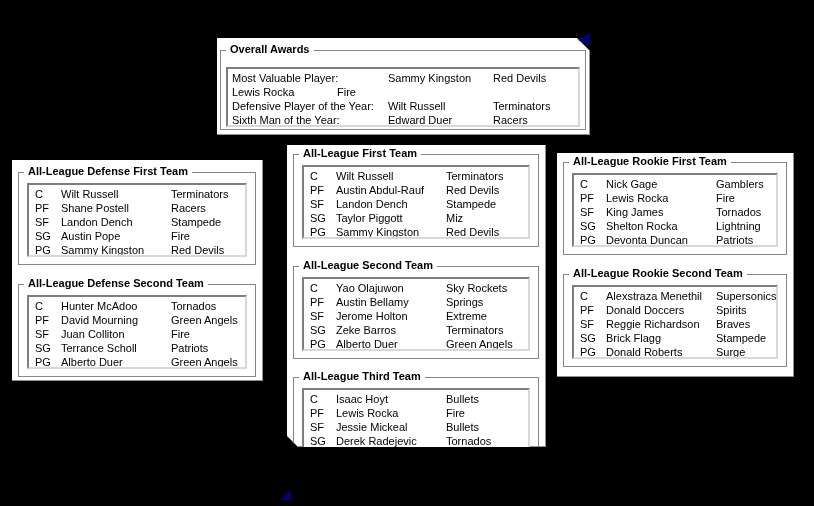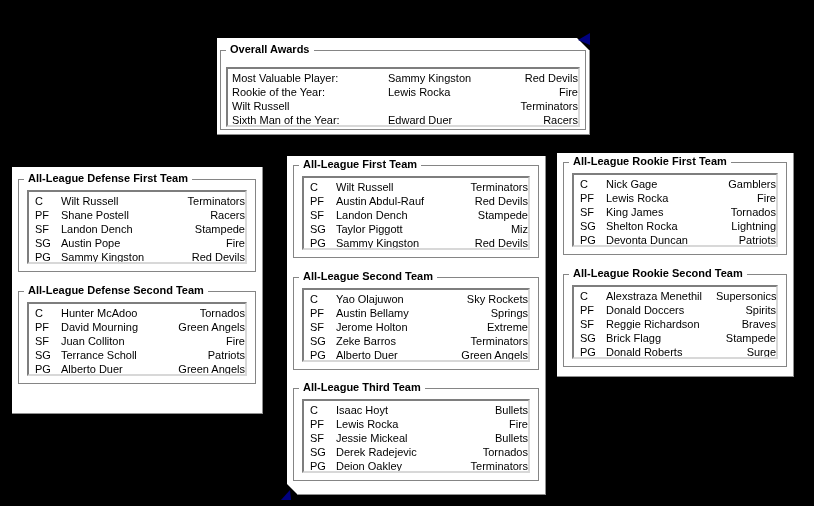--- a/index.html
+++ b/index.html
@@ -4,22 +4,22 @@
 <style>
   html,body{margin:0;padding:0;}
   body{background:#000;width:814px;height:506px;position:relative;overflow:hidden;
        font-family:"Liberation Sans",sans-serif;color:#000;}
   *{box-sizing:border-box;}
   .stage{position:absolute;left:0;top:0;width:814px;height:506px;background:#000;border-radius:29px;}
 
   .card{position:absolute;background:#fff;border-right:1px solid #8f8f8f;border-bottom:1px solid #8f8f8f;}
   #card-overall{left:217px;top:38px;width:373px;height:97px;
      clip-path:polygon(0 0, calc(100% - 13px) 0, 100% 13px, 100% 100%, 0 100%);}
-  #card-defense{left:12px;top:167px;width:251px;height:247px;}
-  #card-league{left:287px;top:156px;width:259px;height:339px;
+  #card-defense{left:12px;top:160px;width:251px;height:221px;}
+  #card-league{left:287px;top:145px;width:259px;height:302px;
      clip-path:polygon(0 0,100% 0,100% 100%,11px 100%,0 calc(100% - 11px));}
   #card-rookie{left:557px;top:153px;width:237px;height:224px;}
 
   .group{position:absolute;left:6px;right:6px;height:93px;border:1px solid #858585;}
   #card-overall .group{left:3px;right:3px;top:12px;height:80px;}
   #card-defense .g1{top:12px;} #card-defense .g2{top:124px;}
   #card-league .g1{top:9px;}  #card-league .g2{top:121px;} #card-league .g3{top:232px;}
   #card-rookie .g1{top:9px;}  #card-rookie .g2{top:121px;}
 
   .gtitle{position:absolute;top:-8px;left:5px;background:#fff;padding:0 4px;
@@ -27,46 +27,46 @@
 
   .listbox{position:absolute;left:8px;right:8px;top:10px;height:74px;background:#fff;
            border:2px solid;border-color:#7e7e7e #d8d8d8 #d8d8d8 #7e7e7e;
            padding:2px 0 4px 6px;overflow:hidden;}
   #card-overall .listbox{left:5px;right:5px;top:16px;height:60px;padding-left:4px;}
 
   .lrow{display:flex;height:14px;line-height:14px;font-size:11px;white-space:nowrap;}
   .col{overflow:hidden;}
   .col-pos{width:26px;flex:none;}
   .col-player{width:110px;flex:none;}
-  .col-team{flex:1;text-align:right;}
+  .col-team{flex:1;}
   #card-overall .col-label{width:156px;flex:none;}
   #card-overall .col-player{width:105px;flex:none;}
 
   .folds{position:absolute;left:0;top:0;pointer-events:none;}
 </style>
 </head>
 <body>
 
 <div class="stage">
 
   <div class="card" id="card-overall">
     <div class="group">
       <span class="gtitle">Overall Awards</span>
       <div class="listbox">
           <div class="lrow">
             <span class="col col-label">Most Valuable Player:</span>
             <span class="col col-player">Sammy Kingston</span>
             <span class="col col-team">Red Devils</span>
           </div>
           <div class="lrow">
-            <span class="col col-label">Rookie of the Year:</span>
             <span class="col col-player">Lewis Rocka</span>
             <span class="col col-team">Fire</span>
           </div>
           <div class="lrow">
+            <span class="col col-label">Defensive Player of the Year:</span>
             <span class="col col-player">Wilt Russell</span>
             <span class="col col-team">Terminators</span>
           </div>
           <div class="lrow">
             <span class="col col-label">Sixth Man of the Year:</span>
             <span class="col col-player">Edward Duer</span>
             <span class="col col-team">Racers</span>
           </div>
         </div>
     </div>

